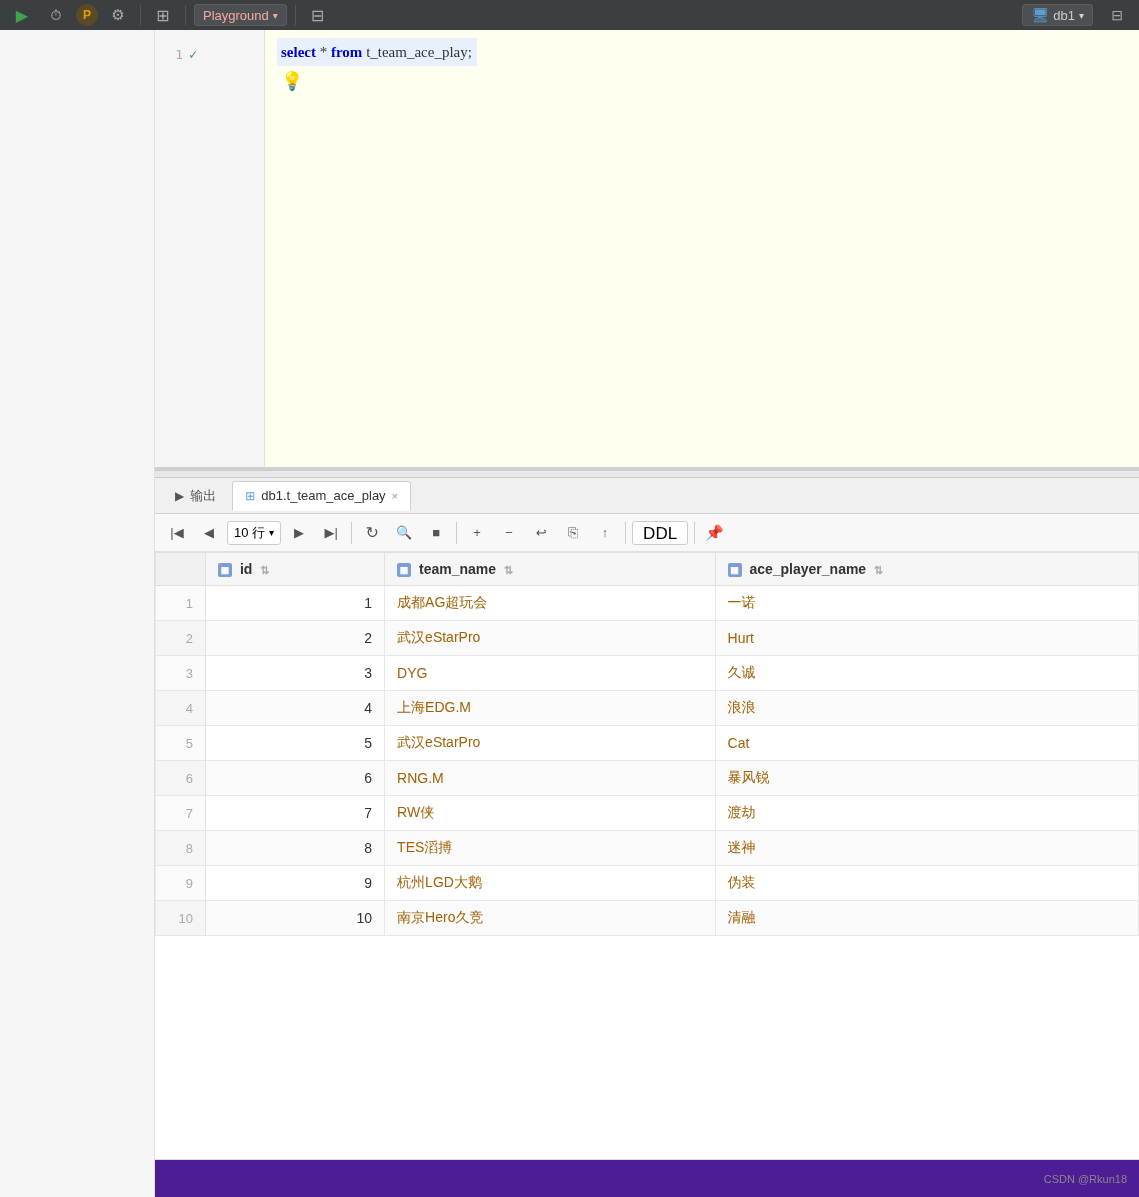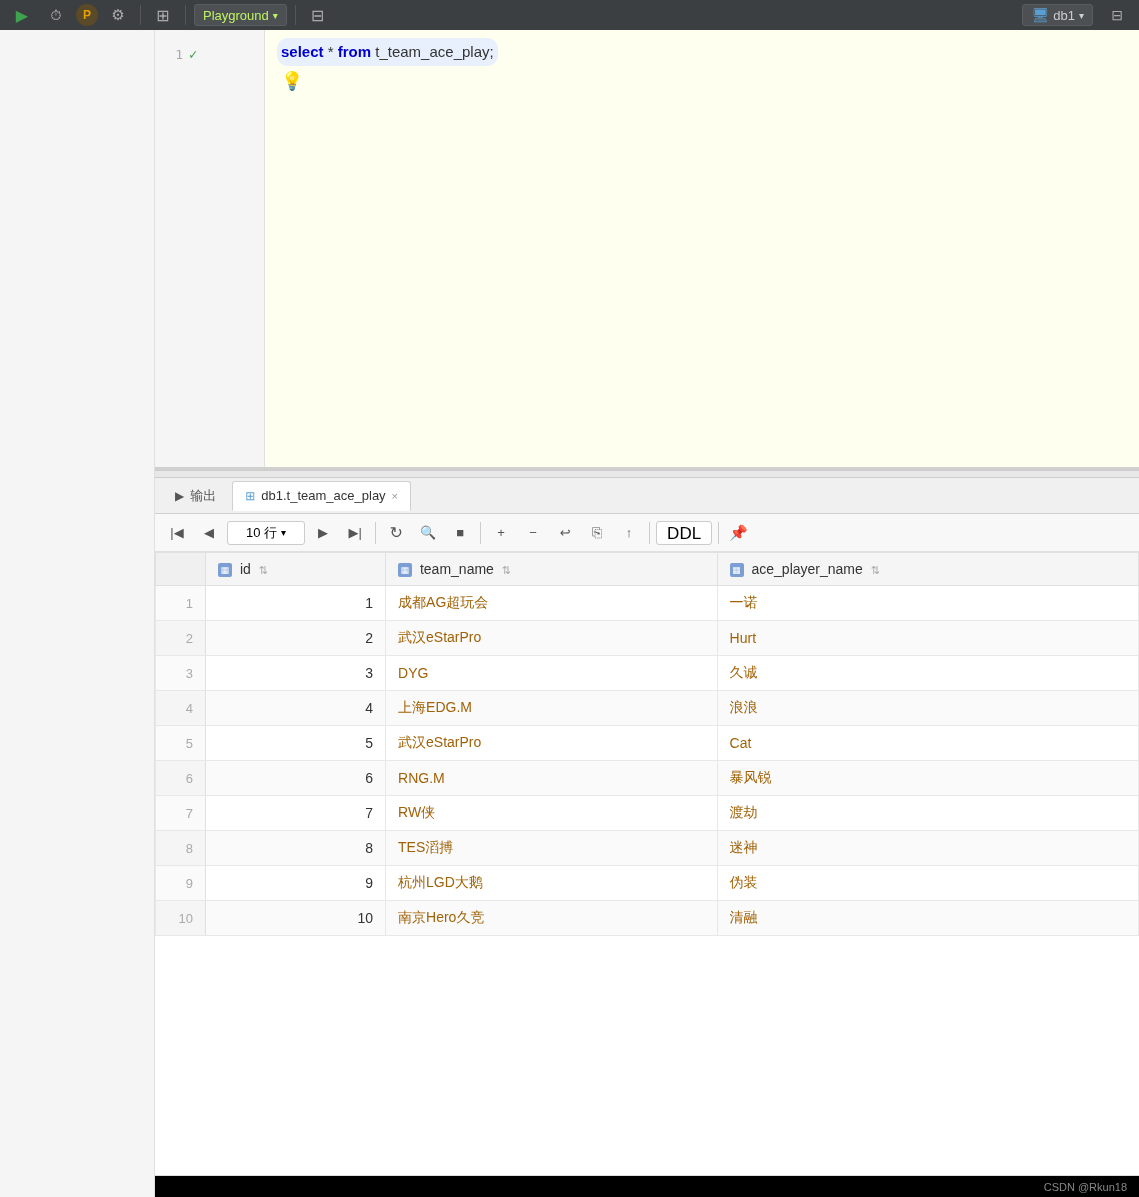--- a/index.html
+++ b/index.html
@@ -35,21 +35,21 @@
       color: #3fa24e;
       font-size: 16px;
     }
     .playground-dropdown {
       display: flex;
       align-items: center;
       background: #4c5052;
       border: 1px solid #5a5d5f;
       border-radius: 3px;
       padding: 2px 8px;
-      color: #bef264;
+      color: #fca5a5;
       cursor: pointer;
       font-size: 13px;
       height: 22px;
       gap: 4px;
     }
     .db-selector {
       display: flex;
       align-items: center;
       background: #4c5052;
       border: 1px solid #5a5d5f;
@@ -102,28 +102,27 @@
       color: #3fa24e;
       font-size: 14px;
     }
     .sql-code-area {
       flex: 1;
       padding: 8px 12px;
       background: #fffff0;
       position: relative;
     }
     .sql-line {
-      font-family: Liberation Sans, sans-serif;
+      font-family: Liberation Serif, serif;
       font-size: 15px;
       line-height: 28px;
       background: #e8f0fe;
       padding: 0 4px;
       display: inline-block;
       min-width: 200px;
-      border-radius: 11px;
     }
     .sql-keyword { color: #0000cc; font-weight: bold; }
     .sql-operator { color: #333; }
     .sql-table { color: #333; }
     .bulb-icon {
       margin-top: 4px;
       font-size: 18px;
       color: #f0a030;
       display: block;
       margin-left: 4px;
@@ -210,21 +209,21 @@
       width: 1px;
       height: 22px;
       background: #ccc;
       margin: 0 2px;
     }
     .rows-selector {
       display: flex;
       align-items: center;
       border: 1px solid #ccc;
       border-radius: 3px;
-      padding: 2px 18px;
+      padding: 2px 6px;
       font-size: 13px;
       cursor: pointer;
       background: #fff;
       height: 24px;
       gap: 4px;
     }
     .ddl-btn {
       padding: 2px 10px;
       border: 1px solid #ccc;
       border-radius: 3px;
@@ -242,21 +241,21 @@
     .data-table {
       width: 100%;
       border-collapse: collapse;
       font-size: 14px;
     }
     .data-table th {
       background: #f5f5f5;
       border: 1px solid #e0e0e0;
       padding: 8px 12px;
       text-align: left;
-      font-weight: normal;
+      font-weight: bold;
       color: #333;
       white-space: nowrap;
     }
     .data-table th.num-col {
       background: #f0f0f0;
       color: #999;
       width: 50px;
       text-align: center;
     }
     .col-icon {
@@ -295,23 +294,23 @@
     }
     .data-table tr:nth-child(even) td {
       background: #fafafa;
     }
     .data-table tr:nth-child(even) td.row-num {
       background: #f5f5f5;
     }
 
     
     .status-bar {
-      background: #000000;
+      background: #4c1d95;
       border-top: 1px solid #ddd;
-      height: 22px;
+      height: 38px;
       display: flex;
       align-items: center;
       justify-content: flex-end;
       padding: 0 12px;
       font-size: 11px;
       color: #888;
     }
 
     
     .main-layout {

